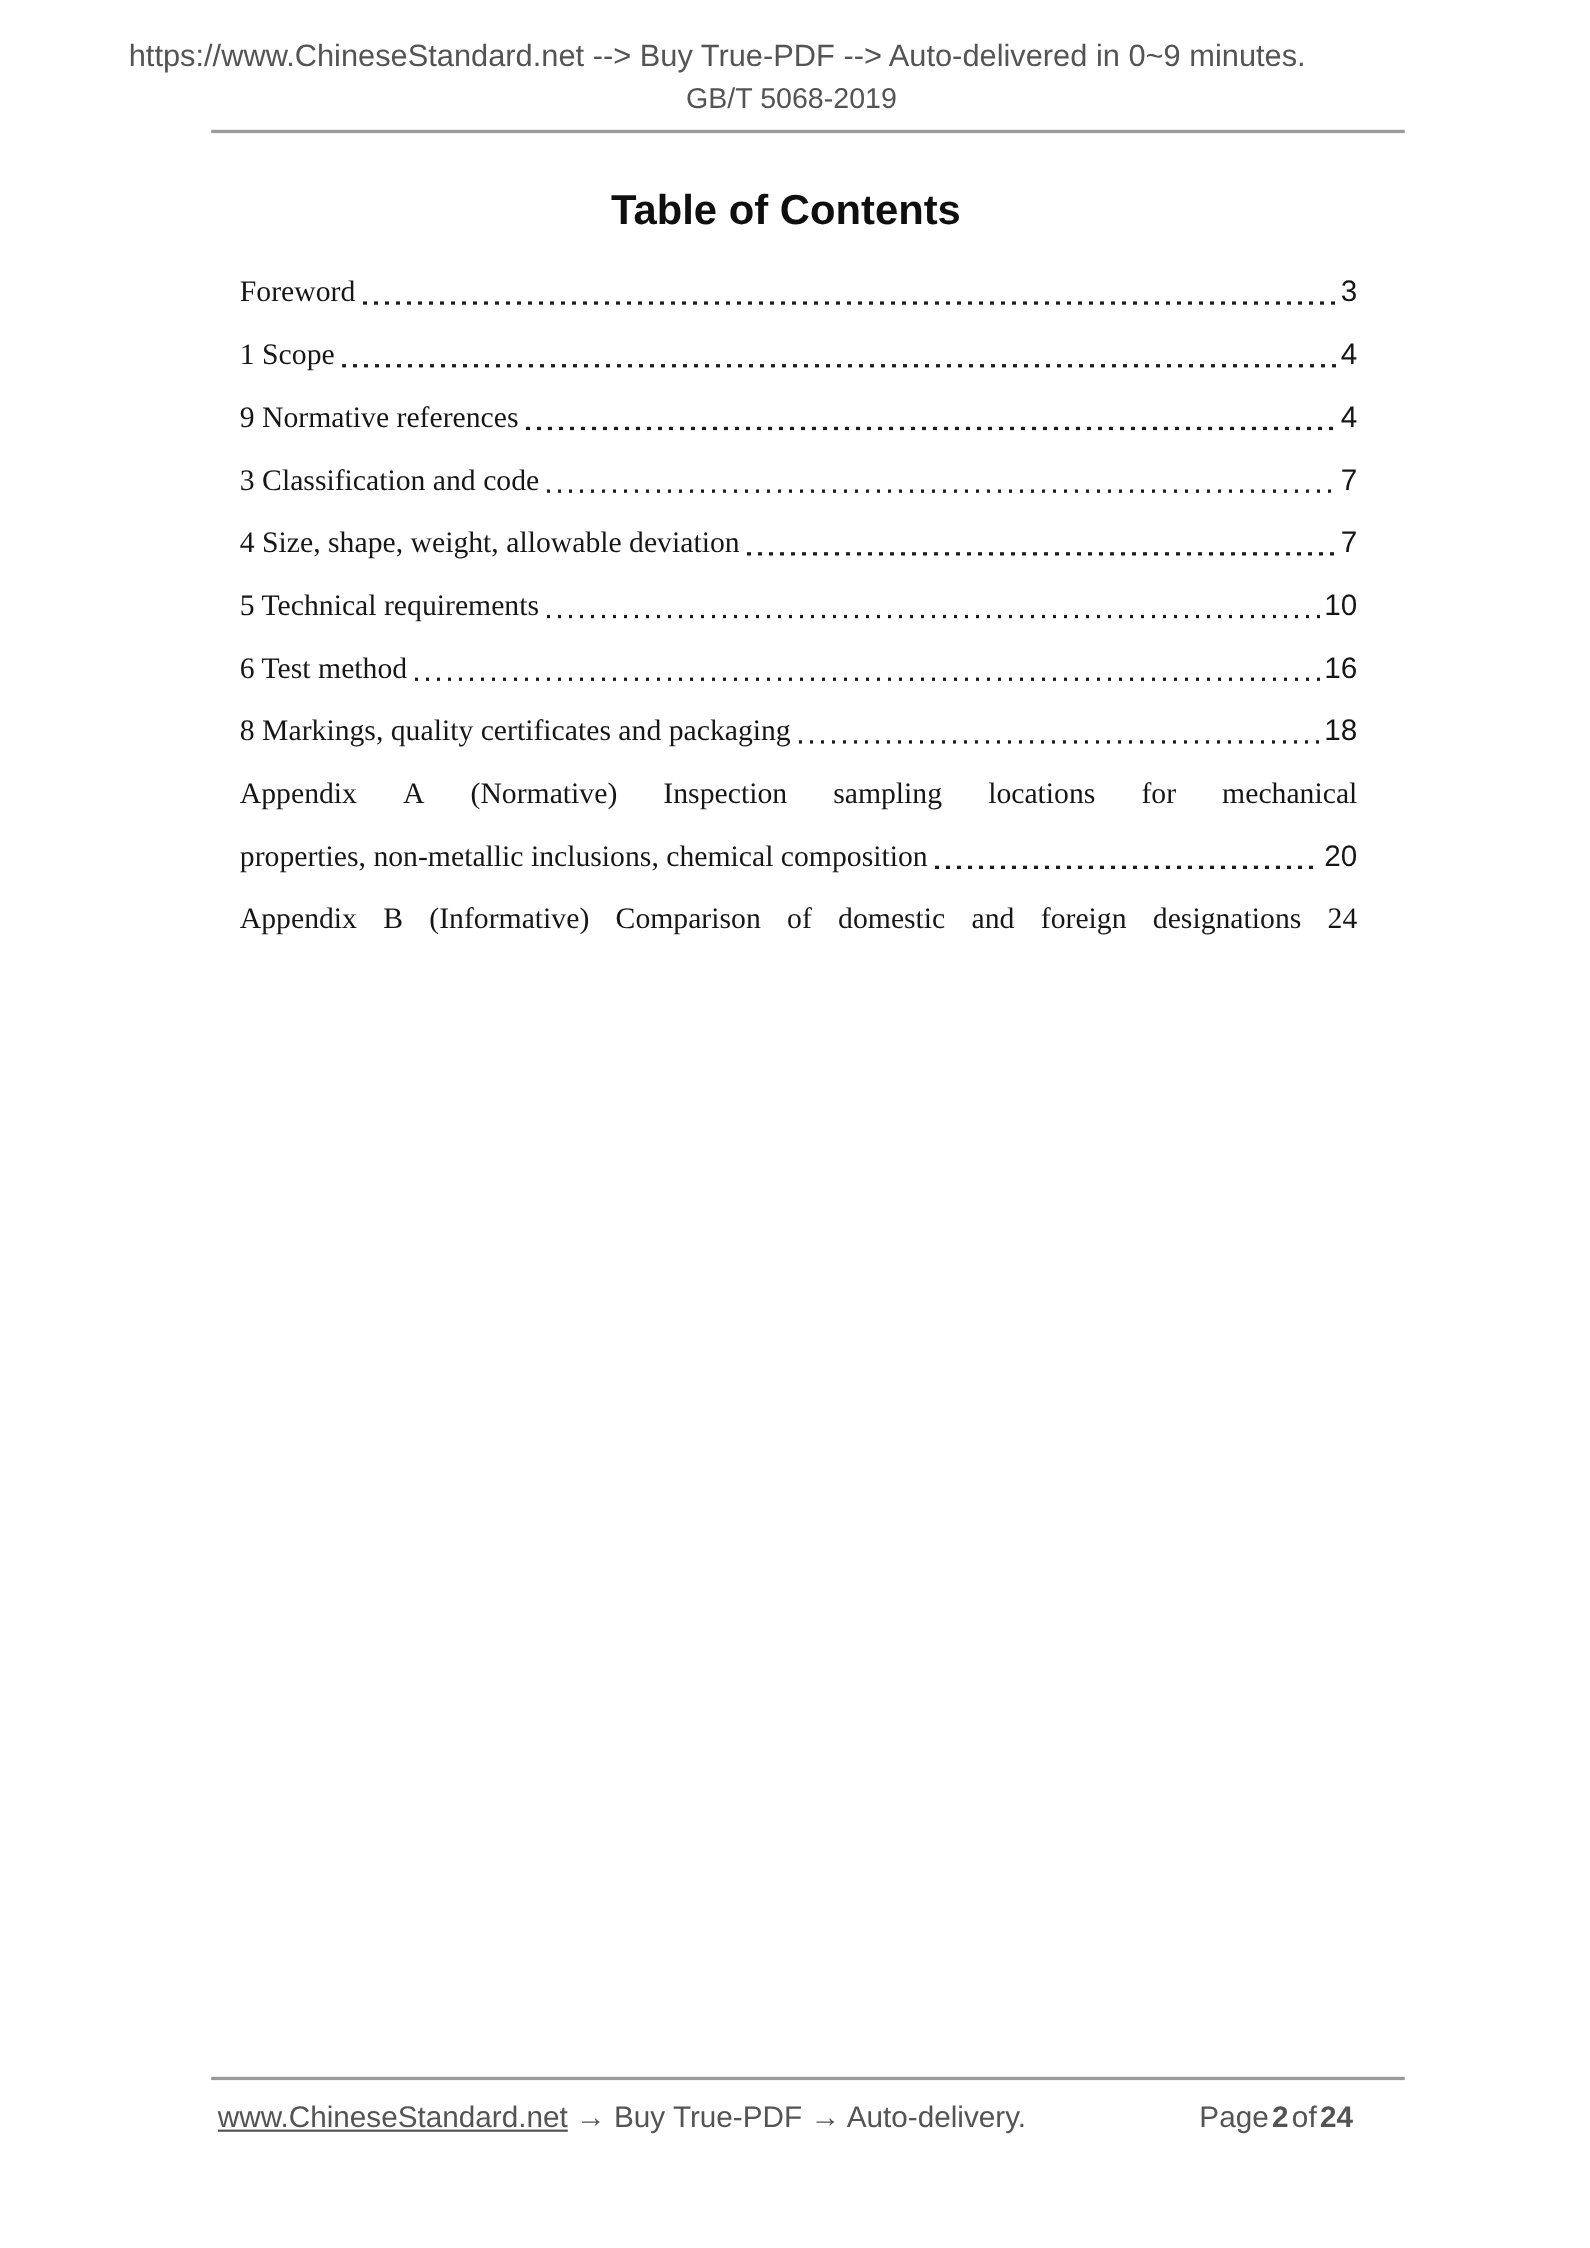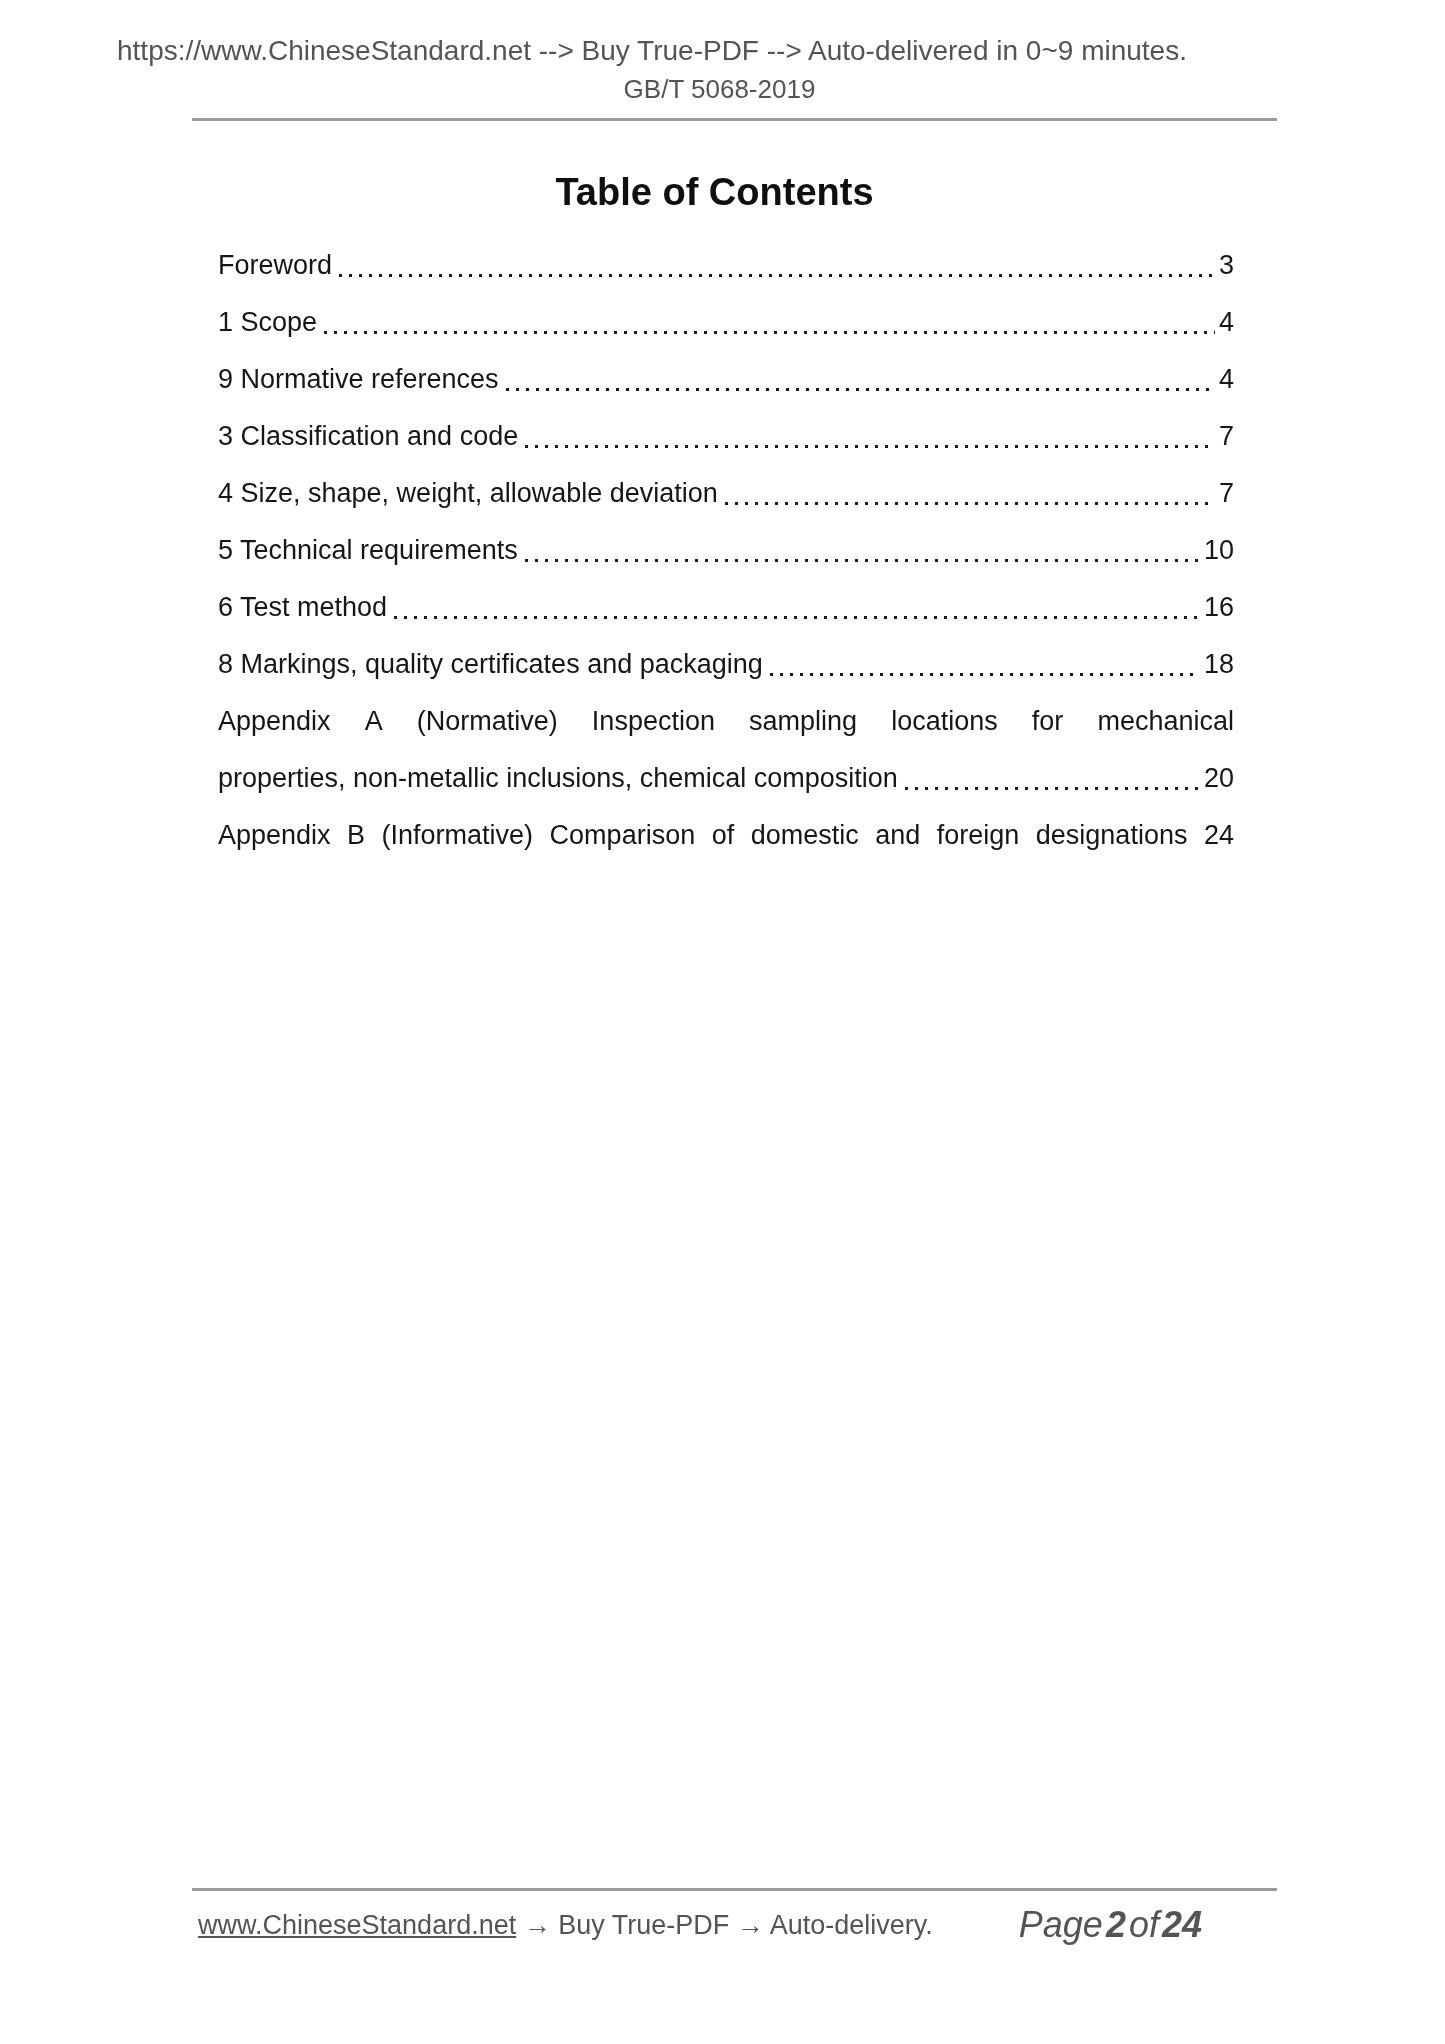--- a/index.html
+++ b/index.html
@@ -59,21 +59,21 @@
     width: 1016px;
   }
   .toc-row {
     display: flex;
     align-items: baseline;
     height: 57px;
     line-height: 57px;
     font-size: 27px;
     color: #161616;
   }
-  .toc-row .label { white-space: nowrap; }
+  .toc-row .label { white-space: nowrap; font-family: Liberation Serif, serif; }
   .toc-row .leader {
     flex: 1;
     height: 3.4px;
     align-self: flex-end;
     margin: 0 4px 17px 7px;
     background-image: repeating-linear-gradient(to right, #1c1c1c 0 3.4px, transparent 3.4px 10px);
   }
   .toc-row .pagenum { white-space: nowrap; }
   .toc-row.justify .label {
     flex: 1;
@@ -86,27 +86,26 @@
     left: 198px;
     top: 1908px;
     font-size: 27px;
     line-height: 34px;
     color: #545454;
     white-space: nowrap;
   }
   .footer-left .link { text-decoration: underline; cursor: pointer; }
   .footer-right {
     position: absolute;
-    right: 240px;
+    right: 212px;
     top: 1908px;
-    font-size: 36px;
+    font-size: 27px;
     line-height: 34px;
     color: #545454;
     white-space: nowrap;
-    font-style: italic;
   }
   .footer-right .strong { font-weight: bold; margin: 0 3px; }
 </style>
 </head>
 <body>
 
 <div class="page">
 
   <div class="hdr1">https://www.ChineseStandard.net --&gt; Buy True-PDF --&gt; Auto-delivered in 0~9 minutes.</div>
   <div class="hdr2">GB/T 5068-2019</div>

